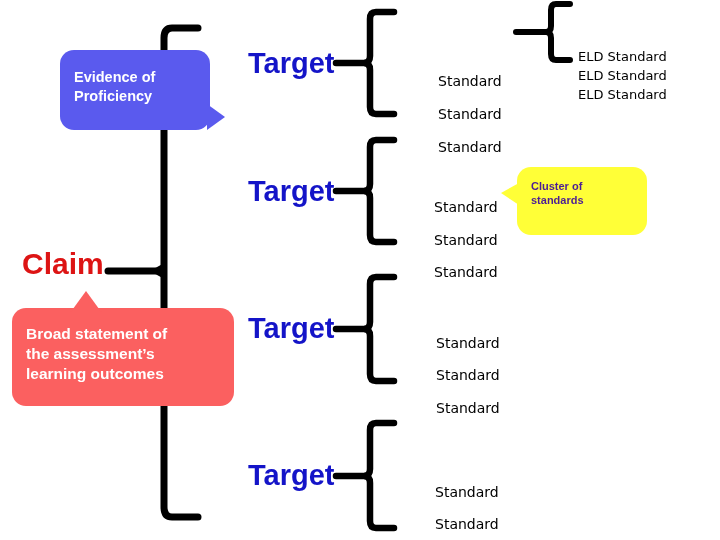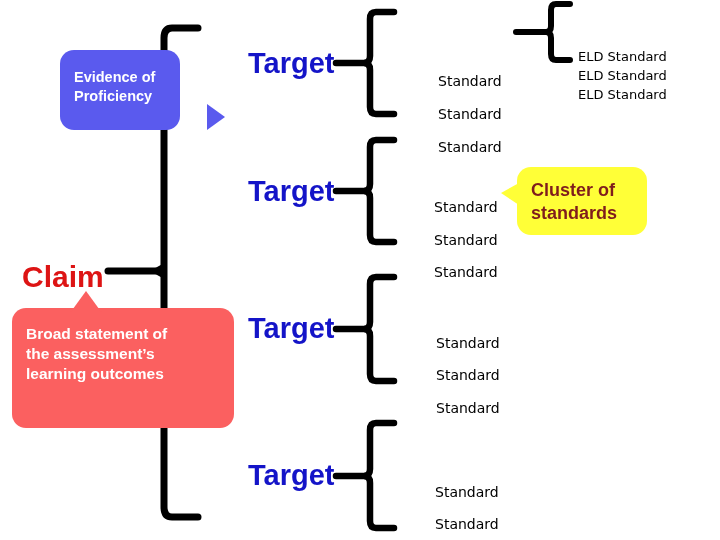--- a/index.html
+++ b/index.html
@@ -75,39 +75,39 @@
   }
   .callout .txt {
     position: absolute;
     z-index: 3;
     font-weight: bold;
     line-height: 1.28;
     white-space: pre-line;
   }
 
   
-  #evidence-callout { left: 60px; top: 50px; width: 120px; height: 80px; border-radius: 31px; }
+  #evidence-callout { left: 60px; top: 50px; width: 150px; height: 80px; border-radius: 31px; }
   #evidence-callout .body { background: #5a5aee; }
   #evidence-callout .tail {
     position: absolute;
     left: 147px; top: 54px;
     width: 0; height: 0;
     border-top: 13px solid transparent;
     border-bottom: 13px solid transparent;
     border-left: 18px solid #5a5aee;
     z-index: 2;
   }
   #evidence-callout .txt {
     left: 14px; top: 18px; right: 10px;
     color: #ffffff;
     font-size: 14.5px;
   }
 
   
-  #claim-callout { left: 12px; top: 308px; width: 222px; height: 120px; }
+  #claim-callout { left: 12px; top: 308px; width: 222px; height: 98px; }
   #claim-callout .body { background: #fb6060; }
   #claim-callout .tail {
     position: absolute;
     left: 58px; top: -17px;
     width: 0; height: 0;
     border-left: 16px solid transparent;
     border-right: 16px solid transparent;
     border-bottom: 22px solid #fb6060;
     z-index: 2;
   }
@@ -124,22 +124,22 @@
     position: absolute;
     left: -16px; top: 16px;
     width: 0; height: 0;
     border-top: 10px solid transparent;
     border-bottom: 12px solid transparent;
     border-right: 18px solid #ffff37;
     z-index: 2;
   }
   #cluster-callout .txt {
     left: 14px; top: 12px; right: 6px;
-    color: #7f1d1d;
-    font-size: 18px;
+    color: #4c1d95;
+    font-size: 11px;
   }
 </style>
 </head>
 <body>
 
 <div id="canvas">
 
   <svg id="trunk-svg" viewBox="0 0 720 540" xmlns="http://www.w3.org/2000/svg">
 
     <path d="M198,28 L172,28 Q164,28 164,38 L164,507 Q164,517 172,517 L198,517" fill="none" stroke="#000000" stroke-width="7" stroke-linecap="round"></path>
@@ -178,21 +178,21 @@
 learning outcomes</div>
   </div>
 
   <div class="callout" id="cluster-callout">
     <div class="tail"></div>
     <div class="body"></div>
     <div class="txt">Cluster of
 standards</div>
   </div>
 
-  <div id="claim-label" class="abs" style="left:22px; top:262px;">Claim</div>
+  <div id="claim-label" class="abs" style="left:22px; top:249px;">Claim</div>
 
   <div class="target-label" style="left:224px; top:49px;">Target</div>
   <div class="target-label" style="left:224px; top:177px;">Target</div>
   <div class="target-label" style="left:224px; top:314px;">Target</div>
   <div class="target-label" style="left:224px; top:461px;">Target</div>
 
   <div class="standard-label" style="left:438px; top:26px;">Standard</div>
   <div class="standard-label" style="left:438px; top:59px;">Standard</div>
   <div class="standard-label" style="left:438px; top:92px;">Standard</div>
 

